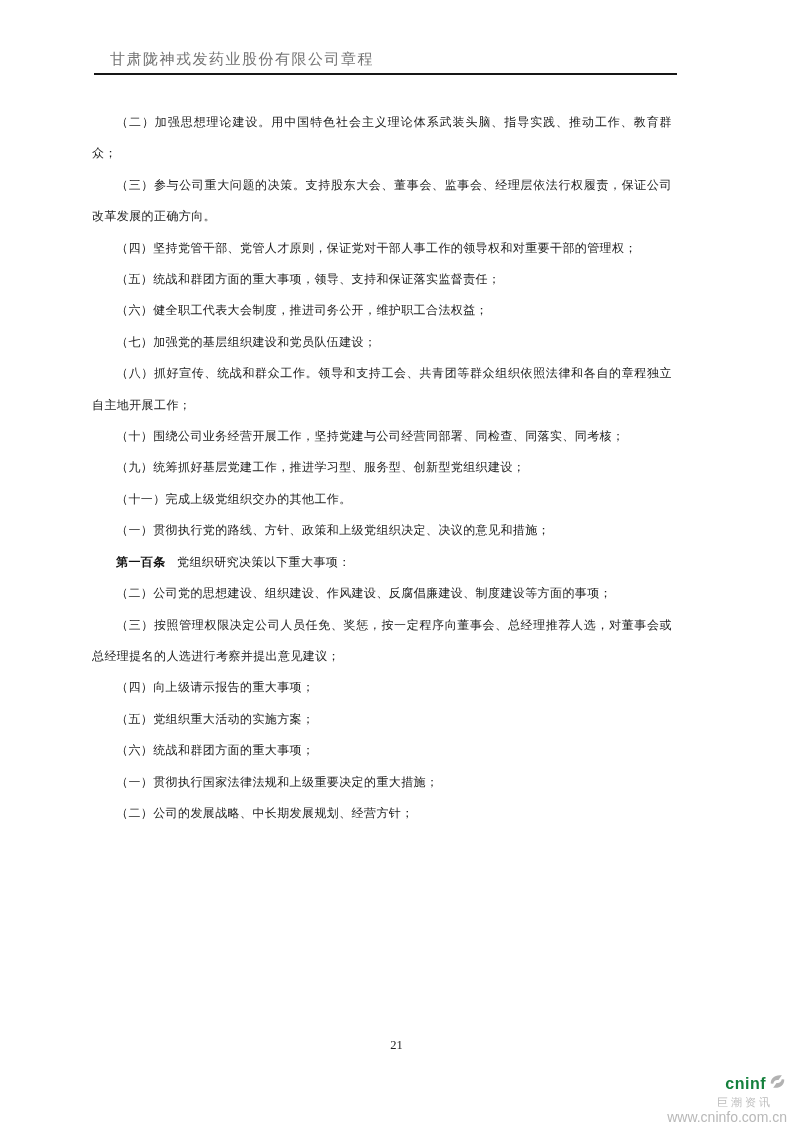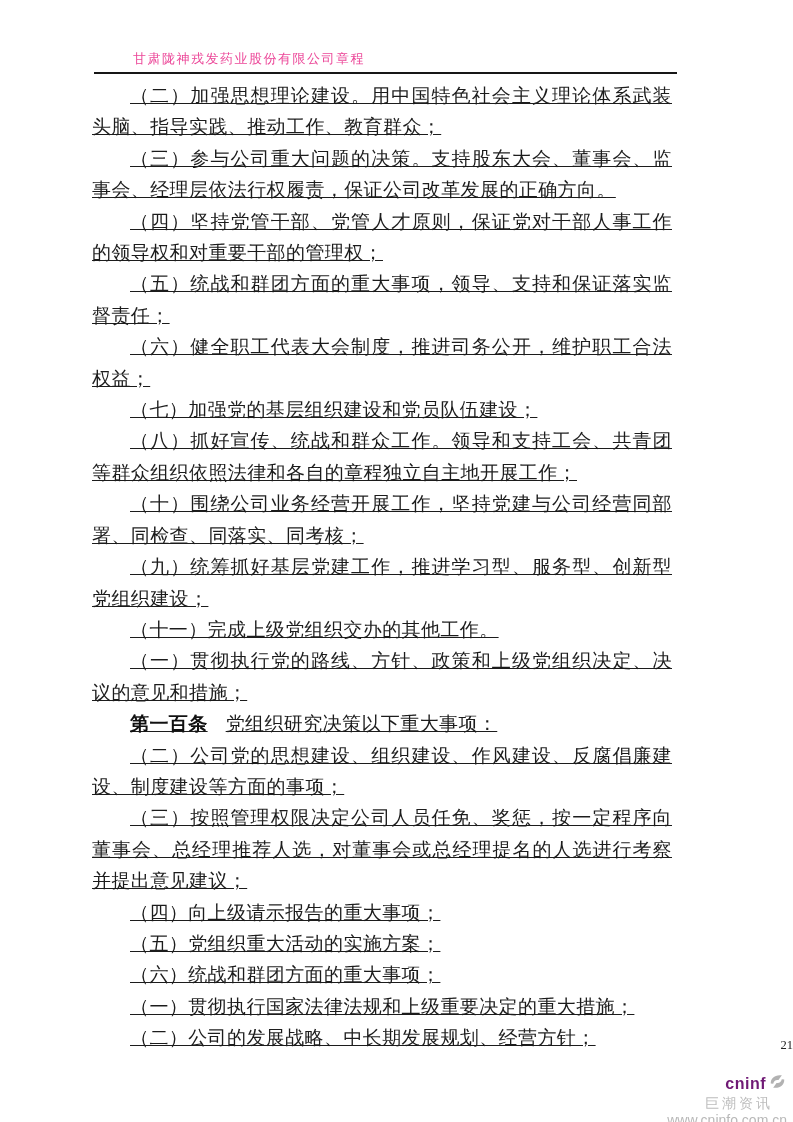--- a/index.html
+++ b/index.html
@@ -11,50 +11,49 @@
     font-family: "Liberation Serif", "DejaVu Serif", serif;
     color: #1c1c1c;
   }
   .page-header {
     position: absolute;
     top: 50px; left: 94px; width: 583px;
     border-bottom: 2px solid #161616;
     padding-bottom: 4px;
   }
   .page-header .doc-title {
-    font-size: 13px;
+    font-size: 15px;
     letter-spacing: 1.5px;
-    margin-left: 39px;
-    color: #ec4899;
+    margin-left: 16px;
+    color: #737373;
   }
   .doc-body {
     position: absolute;
-    top: 80px; left: 92px; width: 580px;
-    font-size: 19px;
+    top: 107px; left: 92px; width: 580px;
+    font-size: 12px;
     line-height: 31.4px;
     text-align: justify;
     text-justify: inter-ideograph;
     letter-spacing: 0.4px;
     color: #1c1c1c;
-    text-decoration: underline;
   }
   .doc-body p.para {
     margin: 0;
     text-indent: 2em;
   }
   .doc-body p.article .article-no {
     font-family: "Liberation Sans", "DejaVu Sans", sans-serif;
     font-weight: bold;
     margin-right: 0.95em;
     color: #111;
   }
   .page-number {
     position: absolute;
     top: 1038px; left: 0; width: 100%;
-    text-align: right;
+    text-align: center;
     font-size: 12.5px;
     color: #222;
   }
   .watermark {
     position: absolute;
     top: 1072px; right: 6px;
     width: 130px;
     color: #b4b4b4;
     text-align: right;
     line-height: 1.1;
@@ -64,25 +63,25 @@
     display: flex;
     align-items: center;
     justify-content: flex-end;
     gap: 2px;
   }
   .wm-brand {
     font-family: "Liberation Sans", "DejaVu Sans", sans-serif;
     font-weight: bold;
     font-size: 16px;
     letter-spacing: 0.5px;
-    color: #701a75;
+    color: #15803d;
   }
   .wm-logo { display: inline-block; }
   .wm-name {
-    font-size: 14px;
+    font-size: 11px;
     letter-spacing: 3px;
     margin-top: 1px;
     margin-right: 14px;
     color: #bcbcbc;
   }
   .wm-url {
     font-family: "Liberation Sans", "DejaVu Sans", sans-serif;
     font-size: 14px;
     margin-top: 2px;
     color: #b8b8b8;

